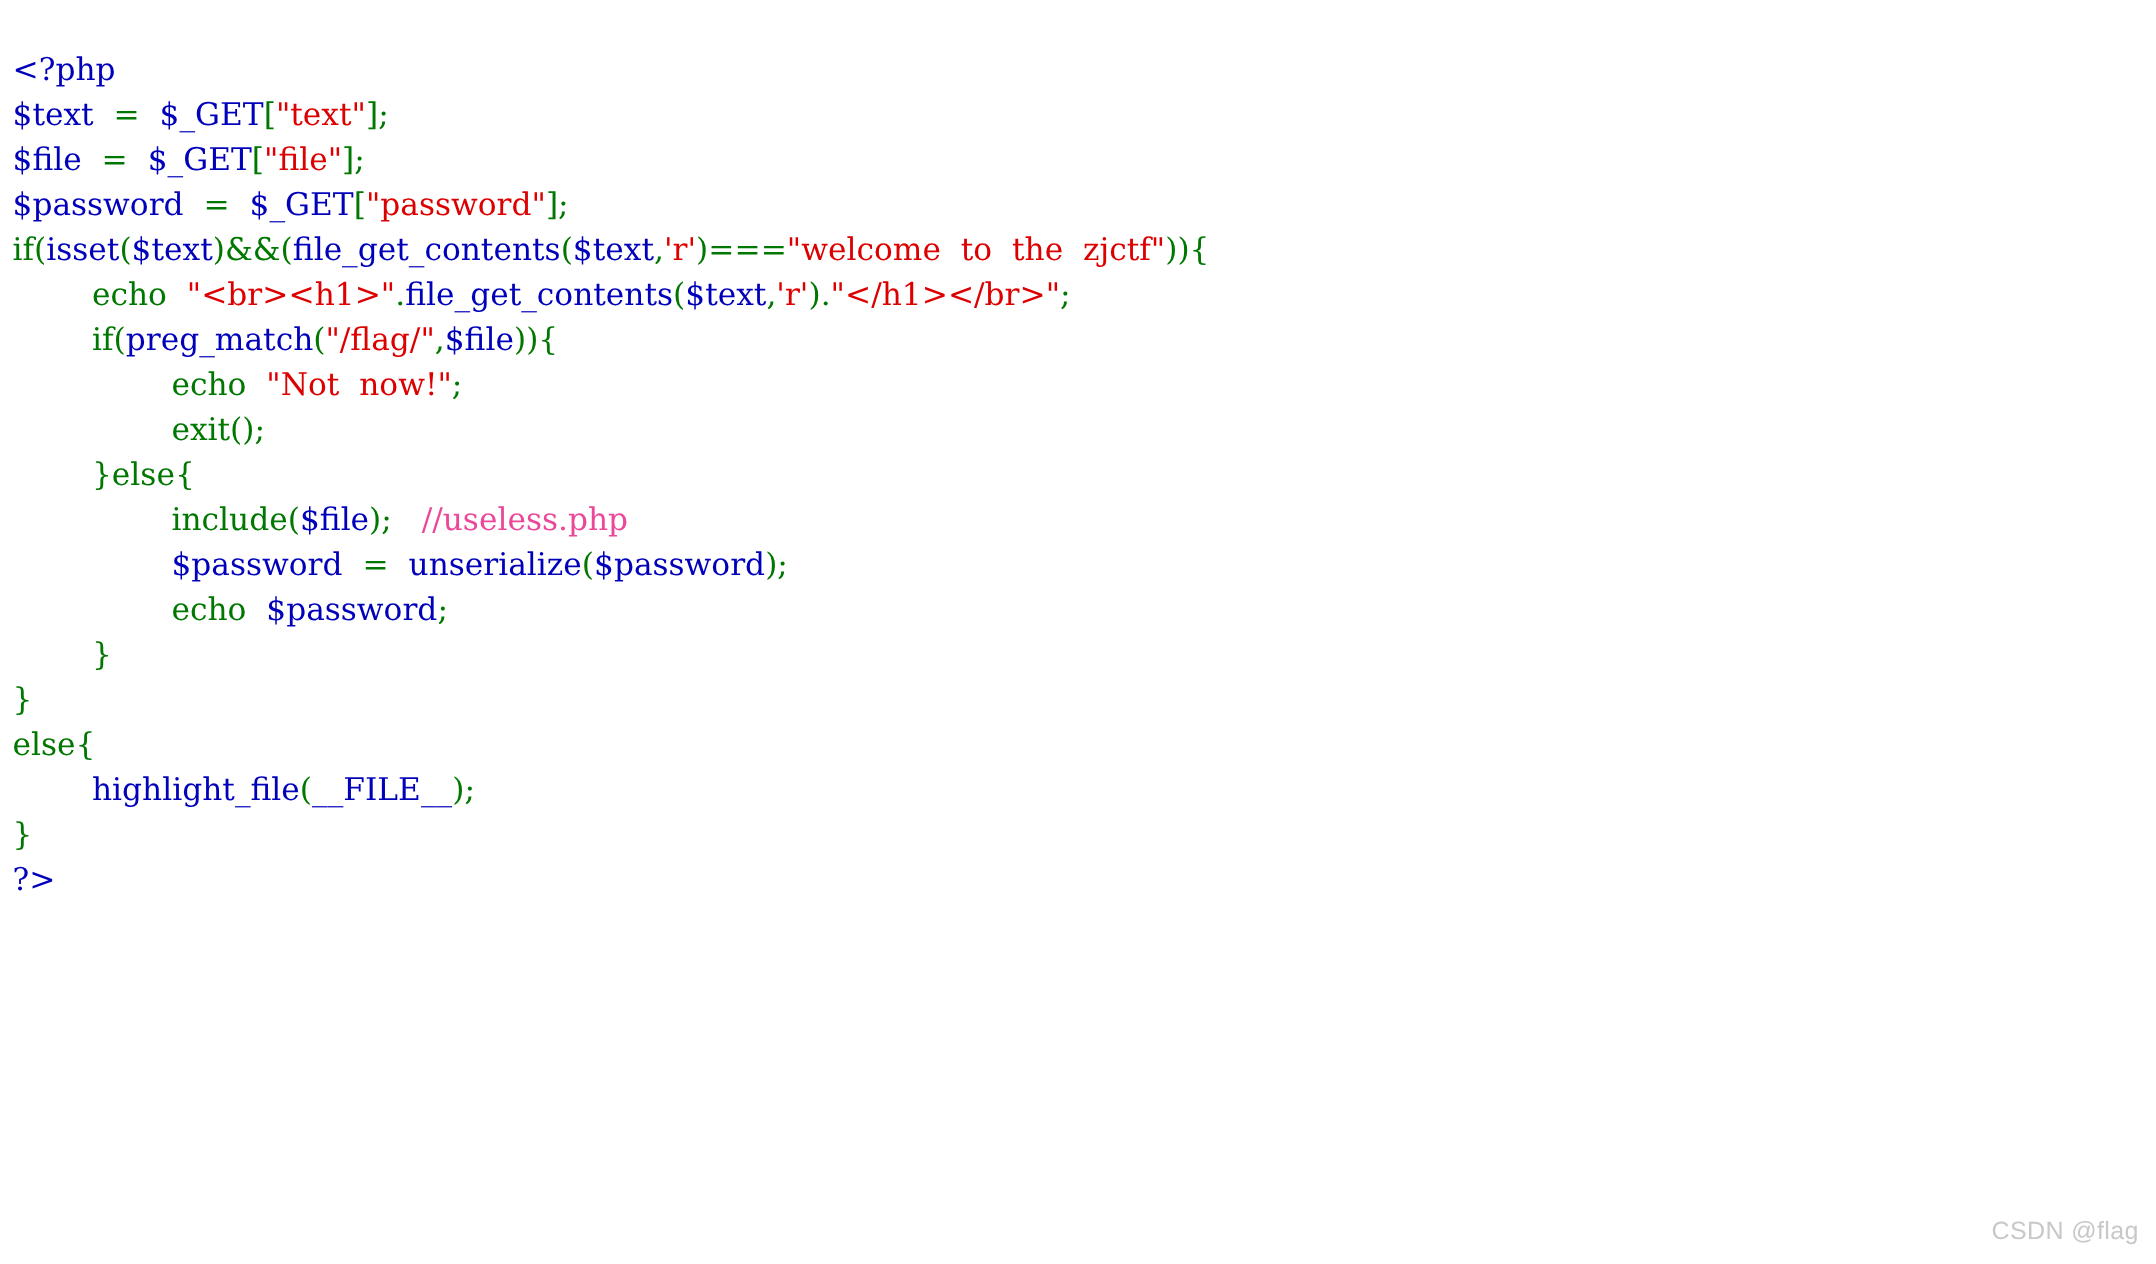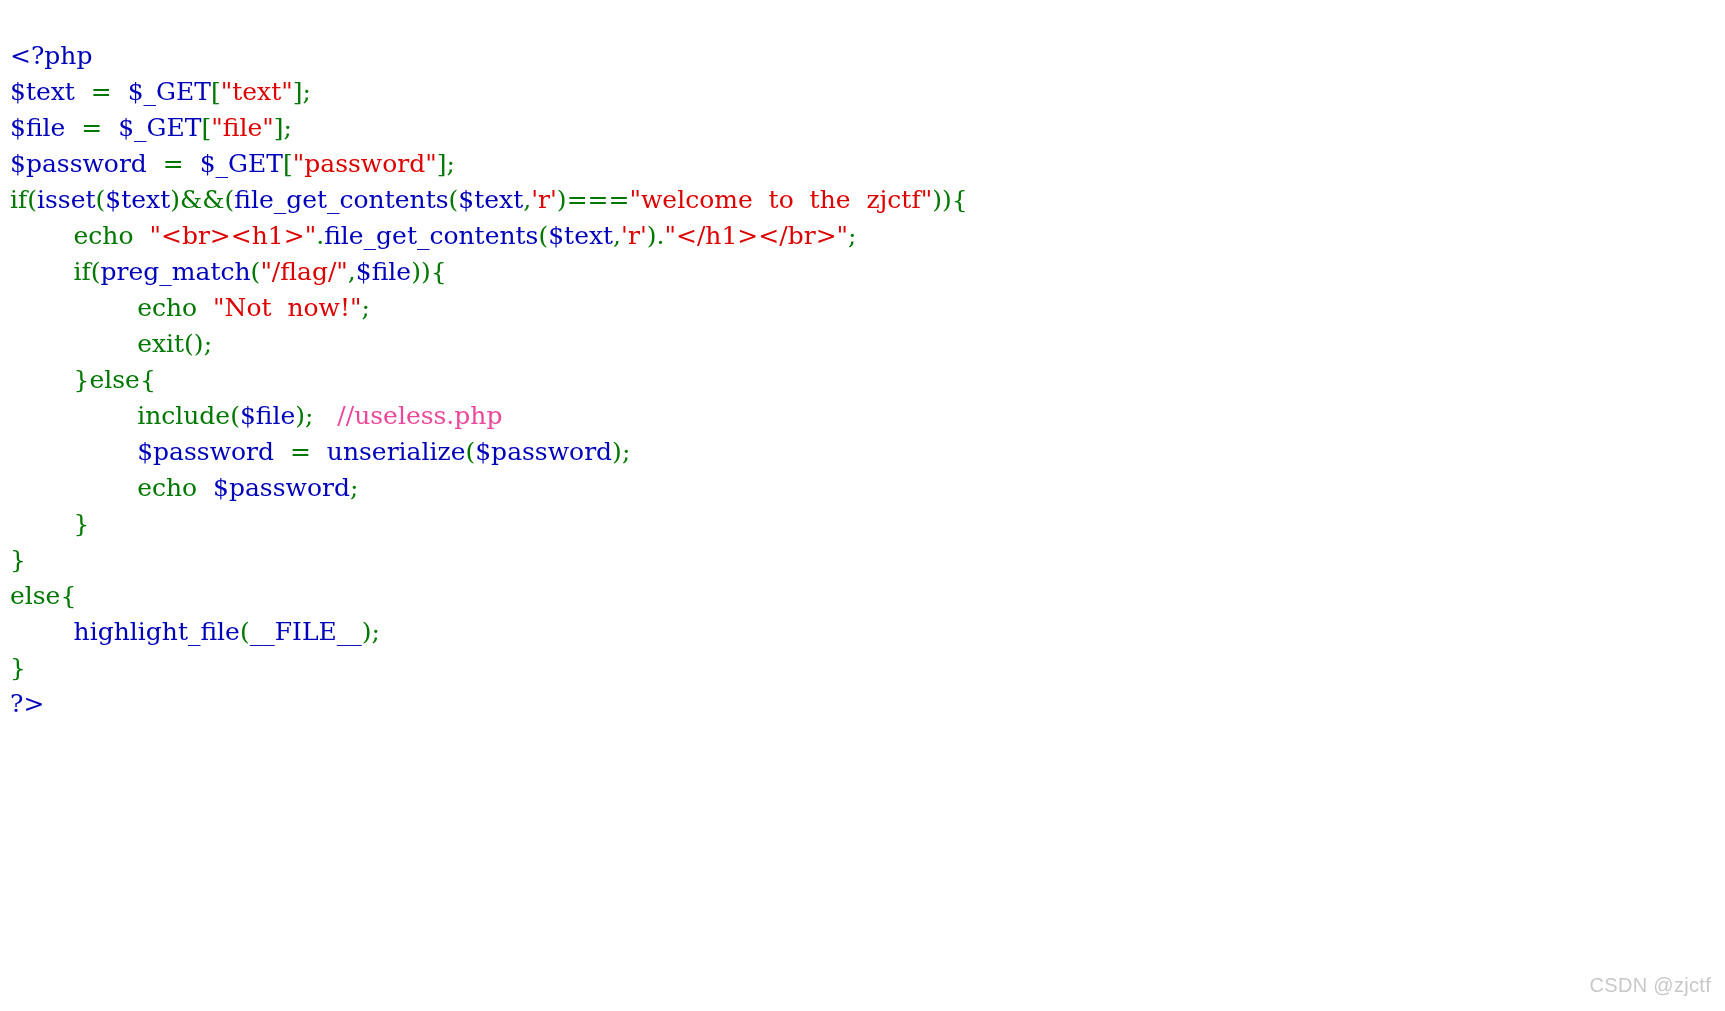--- a/index.html
+++ b/index.html
@@ -48,13 +48,13 @@
     color: #c8c8c8;
     letter-spacing: 0.3px;
     user-select: none;
   }
 </style>
 </head>
 <body>
 
 <div id="code-listing"><div class="code-line"><span class="tok-default">&lt;?php</span></div><div class="code-line"><span class="tok-default">$text</span><span class="tok-default">  </span><span class="tok-keyword">=</span><span class="tok-default">  </span><span class="tok-default">$_GET</span><span class="tok-keyword">[</span><span class="tok-string">"text"</span><span class="tok-keyword">]</span><span class="tok-keyword">;</span></div><div class="code-line"><span class="tok-default">$file</span><span class="tok-default">  </span><span class="tok-keyword">=</span><span class="tok-default">  </span><span class="tok-default">$_GET</span><span class="tok-keyword">[</span><span class="tok-string">"file"</span><span class="tok-keyword">]</span><span class="tok-keyword">;</span></div><div class="code-line"><span class="tok-default">$password</span><span class="tok-default">  </span><span class="tok-keyword">=</span><span class="tok-default">  </span><span class="tok-default">$_GET</span><span class="tok-keyword">[</span><span class="tok-string">"password"</span><span class="tok-keyword">]</span><span class="tok-keyword">;</span></div><div class="code-line"><span class="tok-keyword">if</span><span class="tok-keyword">(</span><span class="tok-default">isset</span><span class="tok-keyword">(</span><span class="tok-default">$text</span><span class="tok-keyword">)</span><span class="tok-keyword">&amp;&amp;</span><span class="tok-keyword">(</span><span class="tok-default">file_get_contents</span><span class="tok-keyword">(</span><span class="tok-default">$text</span><span class="tok-keyword">,</span><span class="tok-string">'r'</span><span class="tok-keyword">)</span><span class="tok-keyword">===</span><span class="tok-string">"welcome  to  the  zjctf"</span><span class="tok-keyword">)</span><span class="tok-keyword">)</span><span class="tok-keyword">{</span></div><div class="code-line"><span class="tok-default">        </span><span class="tok-keyword">echo</span><span class="tok-default">  </span><span class="tok-string">"&lt;br&gt;&lt;h1&gt;"</span><span class="tok-keyword">.</span><span class="tok-default">file_get_contents</span><span class="tok-keyword">(</span><span class="tok-default">$text</span><span class="tok-keyword">,</span><span class="tok-string">'r'</span><span class="tok-keyword">)</span><span class="tok-keyword">.</span><span class="tok-string">"&lt;/h1&gt;&lt;/br&gt;"</span><span class="tok-keyword">;</span></div><div class="code-line"><span class="tok-default">        </span><span class="tok-keyword">if</span><span class="tok-keyword">(</span><span class="tok-default">preg_match</span><span class="tok-keyword">(</span><span class="tok-string">"/flag/"</span><span class="tok-keyword">,</span><span class="tok-default">$file</span><span class="tok-keyword">)</span><span class="tok-keyword">)</span><span class="tok-keyword">{</span></div><div class="code-line"><span class="tok-default">                </span><span class="tok-keyword">echo</span><span class="tok-default">  </span><span class="tok-string">"Not  now!"</span><span class="tok-keyword">;</span></div><div class="code-line"><span class="tok-default">                </span><span class="tok-keyword">exit</span><span class="tok-keyword">(</span><span class="tok-keyword">)</span><span class="tok-keyword">;</span></div><div class="code-line"><span class="tok-default">        </span><span class="tok-keyword">}</span><span class="tok-keyword">else</span><span class="tok-keyword">{</span></div><div class="code-line"><span class="tok-default">                </span><span class="tok-keyword">include</span><span class="tok-keyword">(</span><span class="tok-default">$file</span><span class="tok-keyword">)</span><span class="tok-keyword">;</span><span class="tok-default">   </span><span class="tok-comment">//useless.php</span></div><div class="code-line"><span class="tok-default">                </span><span class="tok-default">$password</span><span class="tok-default">  </span><span class="tok-keyword">=</span><span class="tok-default">  </span><span class="tok-default">unserialize</span><span class="tok-keyword">(</span><span class="tok-default">$password</span><span class="tok-keyword">)</span><span class="tok-keyword">;</span></div><div class="code-line"><span class="tok-default">                </span><span class="tok-keyword">echo</span><span class="tok-default">  </span><span class="tok-default">$password</span><span class="tok-keyword">;</span></div><div class="code-line"><span class="tok-default">        </span><span class="tok-keyword">}</span></div><div class="code-line"><span class="tok-keyword">}</span></div><div class="code-line"><span class="tok-keyword">else</span><span class="tok-keyword">{</span></div><div class="code-line"><span class="tok-default">        </span><span class="tok-default">highlight_file</span><span class="tok-keyword">(</span><span class="tok-default">__FILE__</span><span class="tok-keyword">)</span><span class="tok-keyword">;</span></div><div class="code-line"><span class="tok-keyword">}</span></div><div class="code-line"><span class="tok-default">?&gt;</span></div></div>
 
-<div id="watermark">CSDN @zjctf</div>
+<div id="watermark">CSDN @flag</div>
 
 </body></html>

